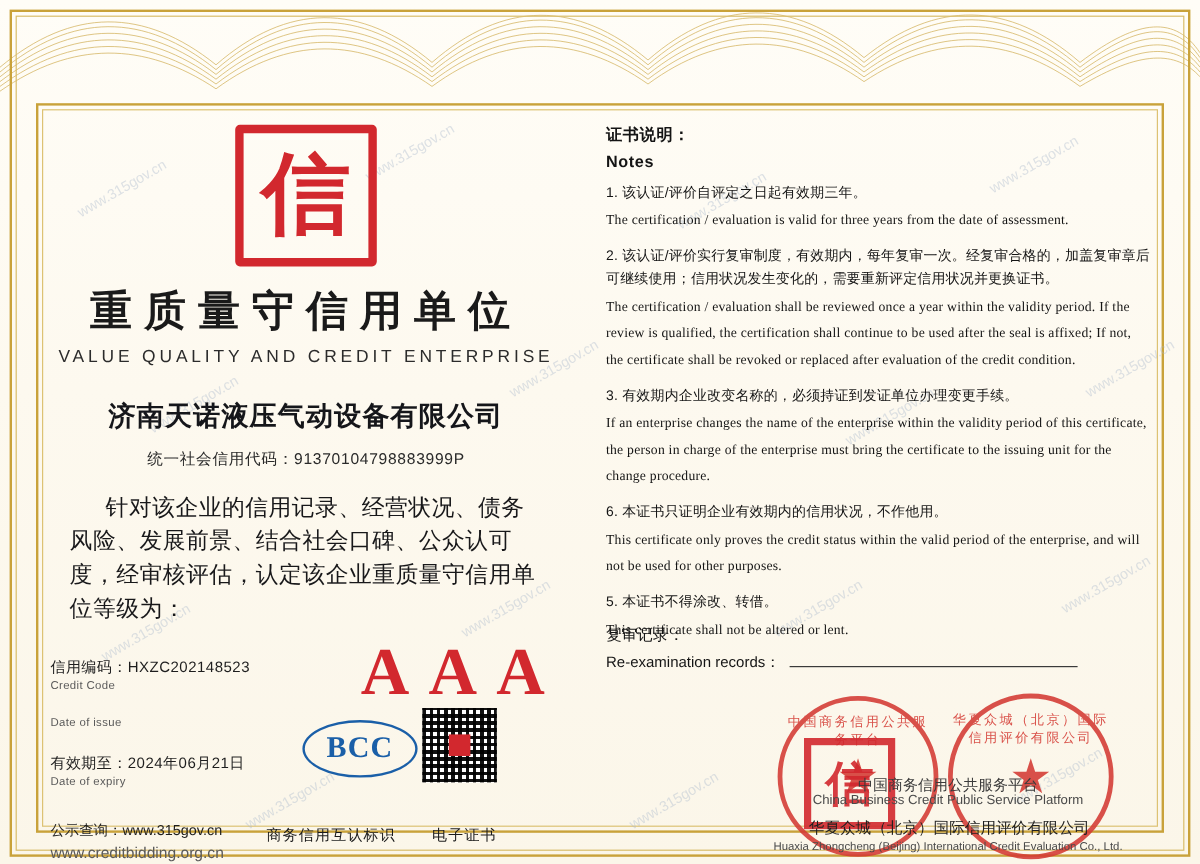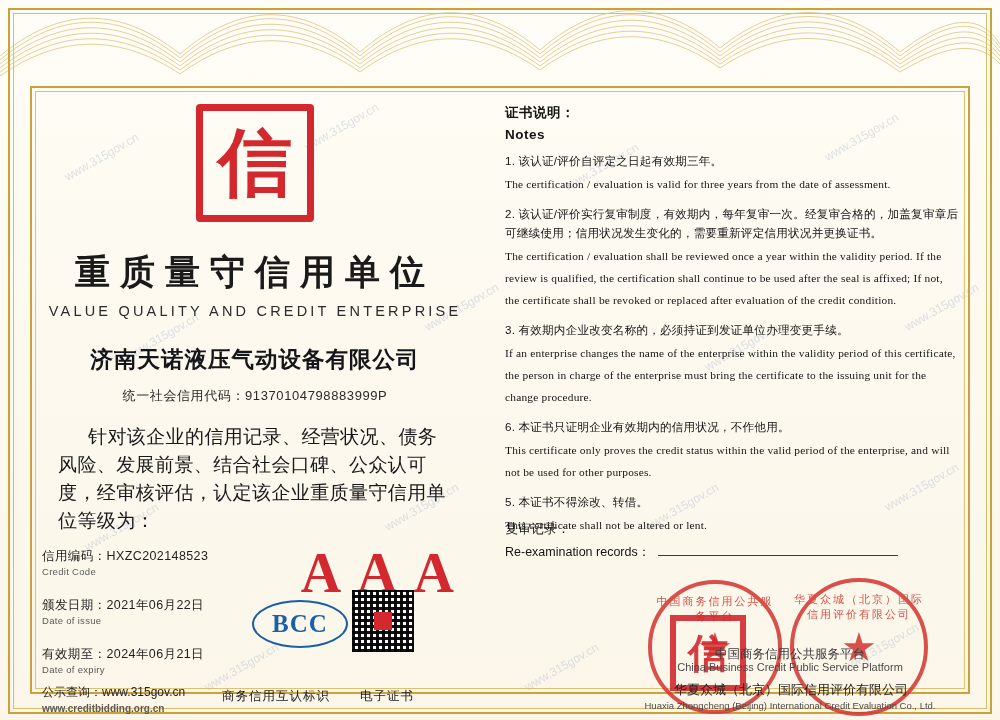--- a/index.html
+++ b/index.html
@@ -46,21 +46,21 @@
     margin:8px auto 0;width:118px;height:118px;
     border:7px solid #d2282e;border-radius:4px;
     position:relative;box-sizing:border-box;
   }
   .seal-logo .glyph{
     position:absolute;inset:0;display:flex;align-items:center;justify-content:center;
     color:#d2282e;font-size:74px;line-height:1;font-weight:bold;
     font-family:"Liberation Serif", serif;
   }
   .title-cn{
-    margin-top:27px;
+    margin-top:14px;
     font-size:35px;letter-spacing:10px;color:#1a1a1a;font-weight:bold;
     font-family:"Liberation Serif", serif;
   }
   .title-en{
     margin-top:7px;font-size:14.5px;letter-spacing:3.2px;color:#2b2b2b;
   }
   .divider-row{
     margin:10px auto 0;width:360px;height:1px;background:#c9a23a;opacity:.0;
   }
   .company{
@@ -87,21 +87,21 @@
   .footinfo{
     position:absolute;left:42px;top:548px;width:250px;text-align:left;color:#1e1e1e;
   }
   .fi-row{margin-bottom:10px;}
   .fi-cn{font-size:12.5px;letter-spacing:.4px;}
   .fi-en{font-size:9.5px;color:#5a5a5a;margin-top:1px;letter-spacing:.3px;}
   .site{
     position:absolute;left:42px;top:684px;width:300px;text-align:left;
   }
   .site .l1{font-size:12px;color:#1e1e1e;}
-  .site .l2{font-size:10px;color:#5a5a5a;margin-top:2px;font-weight:bold;}
+  .site .l2{font-size:13px;color:#5a5a5a;margin-top:2px;}
 
   
   .bcc{
     position:absolute;left:252px;top:600px;width:96px;height:48px;
   }
   .bcc .oval{
     position:absolute;inset:0;border:2px solid #1a5fa8;border-radius:50%;
   }
   .bcc .txt{
     position:absolute;inset:0;display:flex;align-items:center;justify-content:center;
@@ -240,21 +240,20 @@
     <div class="body-text">针对该企业的信用记录、经营状况、债务风险、发展前景、结合社会口碑、公众认可度，经审核评估，认定该企业重质量守信用单位等级为：</div>
     <div class="grade">AAA</div>
   </div>
 
   <div class="footinfo">
     <div class="fi-row">
       <div class="fi-cn">信用编码：HXZC202148523</div>
       <div class="fi-en">Credit Code</div>
     </div>
     <div class="fi-row" style="margin-top:20px;">
-      <div class="fi-cn">颁发日期：2021年06月22日</div>
       <div class="fi-en">Date of issue</div>
     </div>
     <div class="fi-row" style="margin-top:20px;">
       <div class="fi-cn">有效期至：2024年06月21日</div>
       <div class="fi-en">Date of expiry</div>
     </div>
   </div>
 
   <div class="site">
     <div class="l1">公示查询：www.315gov.cn</div>

